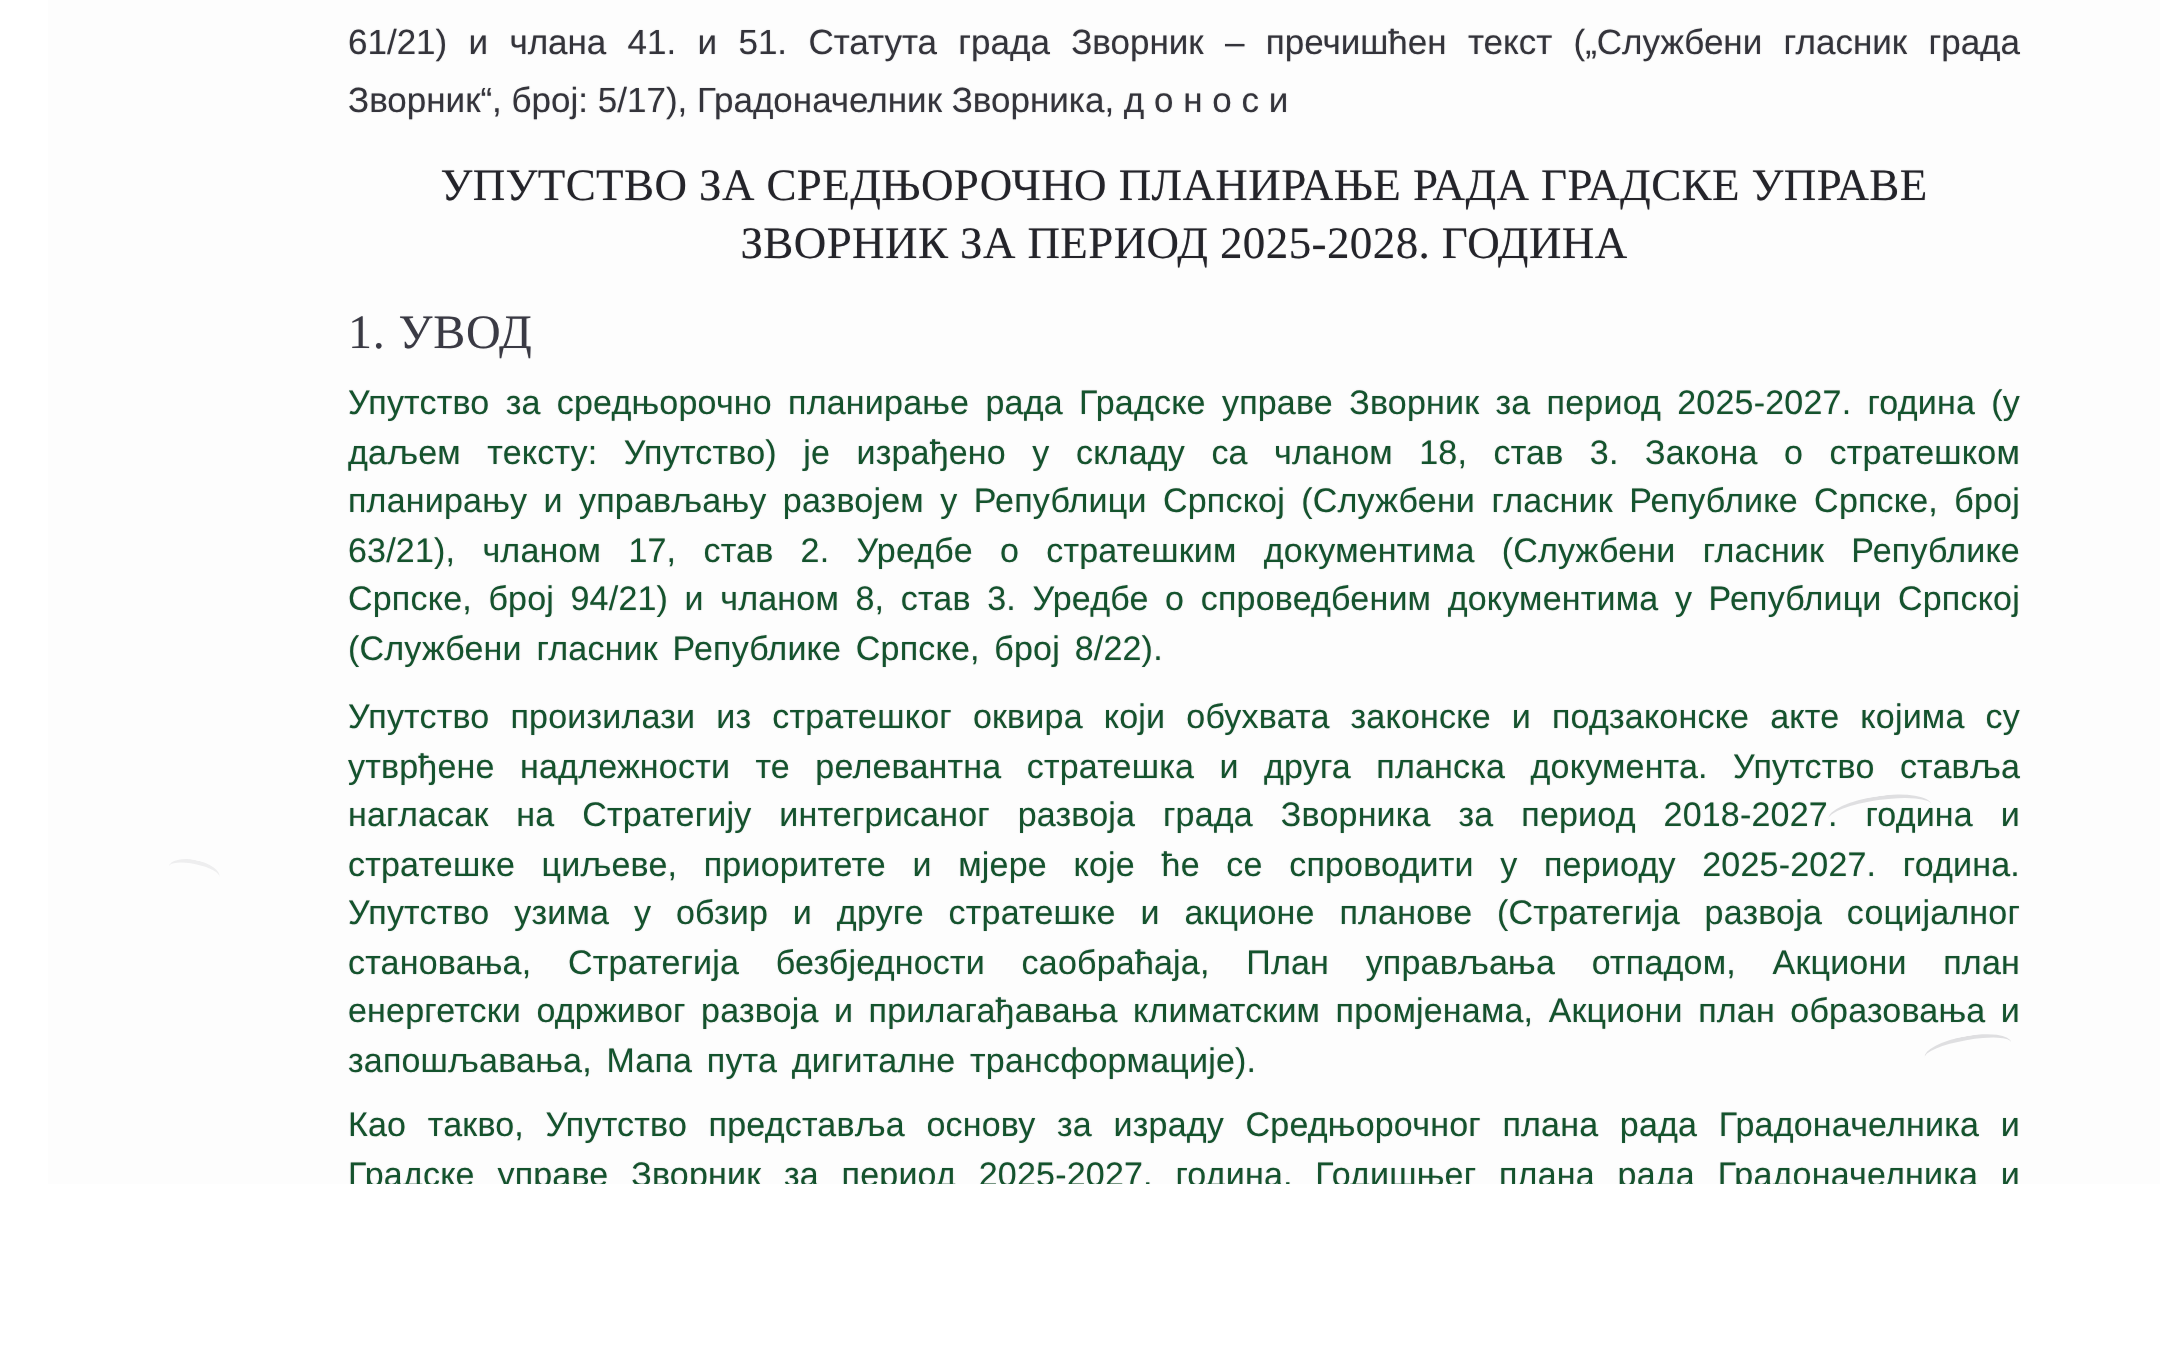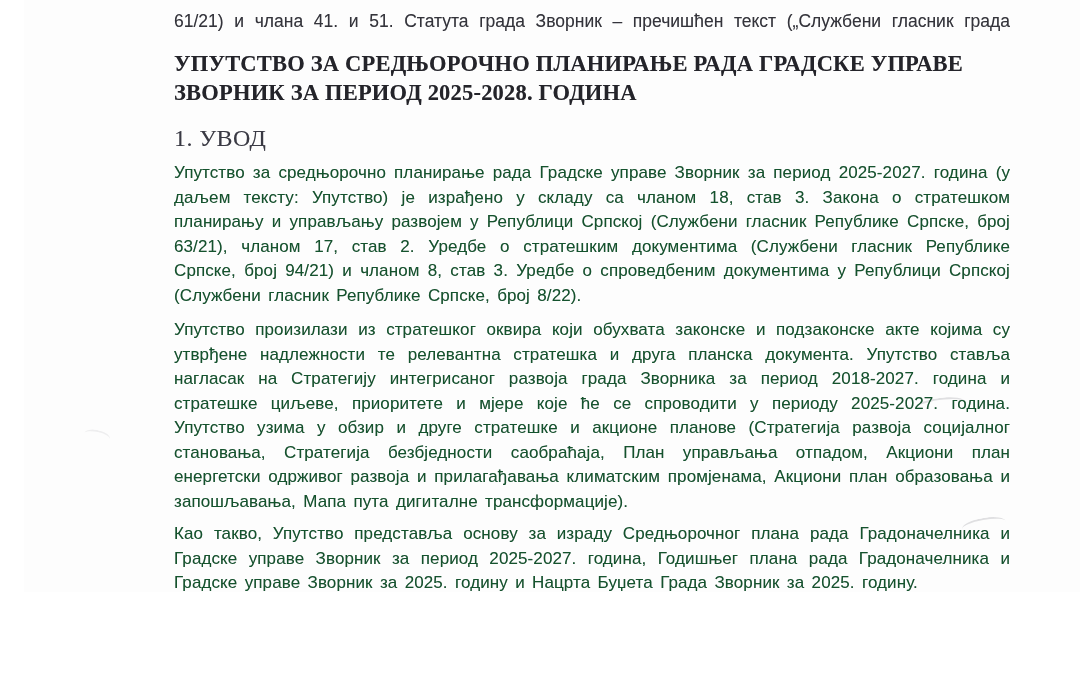--- a/index.html
+++ b/index.html
@@ -33,23 +33,23 @@
     text-shadow: 0 0 0.6px rgba(52,52,59,0.35);
   }
   .pre-line { display: block; }
   .justify-full {
     text-align: justify;
     text-align-last: justify;
   }
   
   .doc-title {
     margin: 13px 0 0 0;
-    text-align: left;
+    text-align: center;
     font-family: "Liberation Serif", serif;
-    font-weight: 700;
+    font-weight: 400;
     font-size: 22.5px;
     line-height: 29px;
     color: #24242a;
     letter-spacing: 0.2px;
     text-shadow: 0 0 0.5px rgba(36,36,42,0.4);
   }
   .title-line { display: block; }
   
   .section-heading {
     margin: 17px 0 0 0;
@@ -102,20 +102,21 @@
 
   <div class="scan-line"></div>
   <div class="smudge s1"></div>
   <div class="smudge s2"></div>
   <div class="smudge s3"></div>
 
   <div class="content">
 
     <p class="preamble">
       <span class="pre-line justify-full">61/21) и члана 41. и 51. Статута града Зворник – пречишћен текст („Службени гласник града</span>
+      <span class="pre-line">Зворник“, број: 5/17), Градоначелник Зворника, д о н о с и</span>
     </p>
 
     <h1 class="doc-title">
       <span class="title-line">УПУТСТВО ЗА СРЕДЊОРОЧНО ПЛАНИРАЊЕ РАДА ГРАДСКЕ УПРАВЕ</span>
       <span class="title-line">ЗВОРНИК ЗА ПЕРИОД 2025-2028. ГОДИНА</span>
     </h1>
 
     <h2 class="section-heading">1. УВОД</h2>
 
     <p class="body-para first">Упутство за средњорочно планирање рада Градске управе Зворник за период 2025-2027. година (у даљем тексту: Упутство) је израђено у складу са чланом 18, став 3. Закона о стратешком планирању и управљању развојем у Републици Српској (Службени гласник Републике Српске, број 63/21), чланом 17, став 2. Уредбе о стратешким документима (Службени гласник Републике Српске, број 94/21) и чланом 8, став 3. Уредбе о спроведбеним документима у Републици Српској (Службени гласник Републике Српске, број 8/22).</p>

